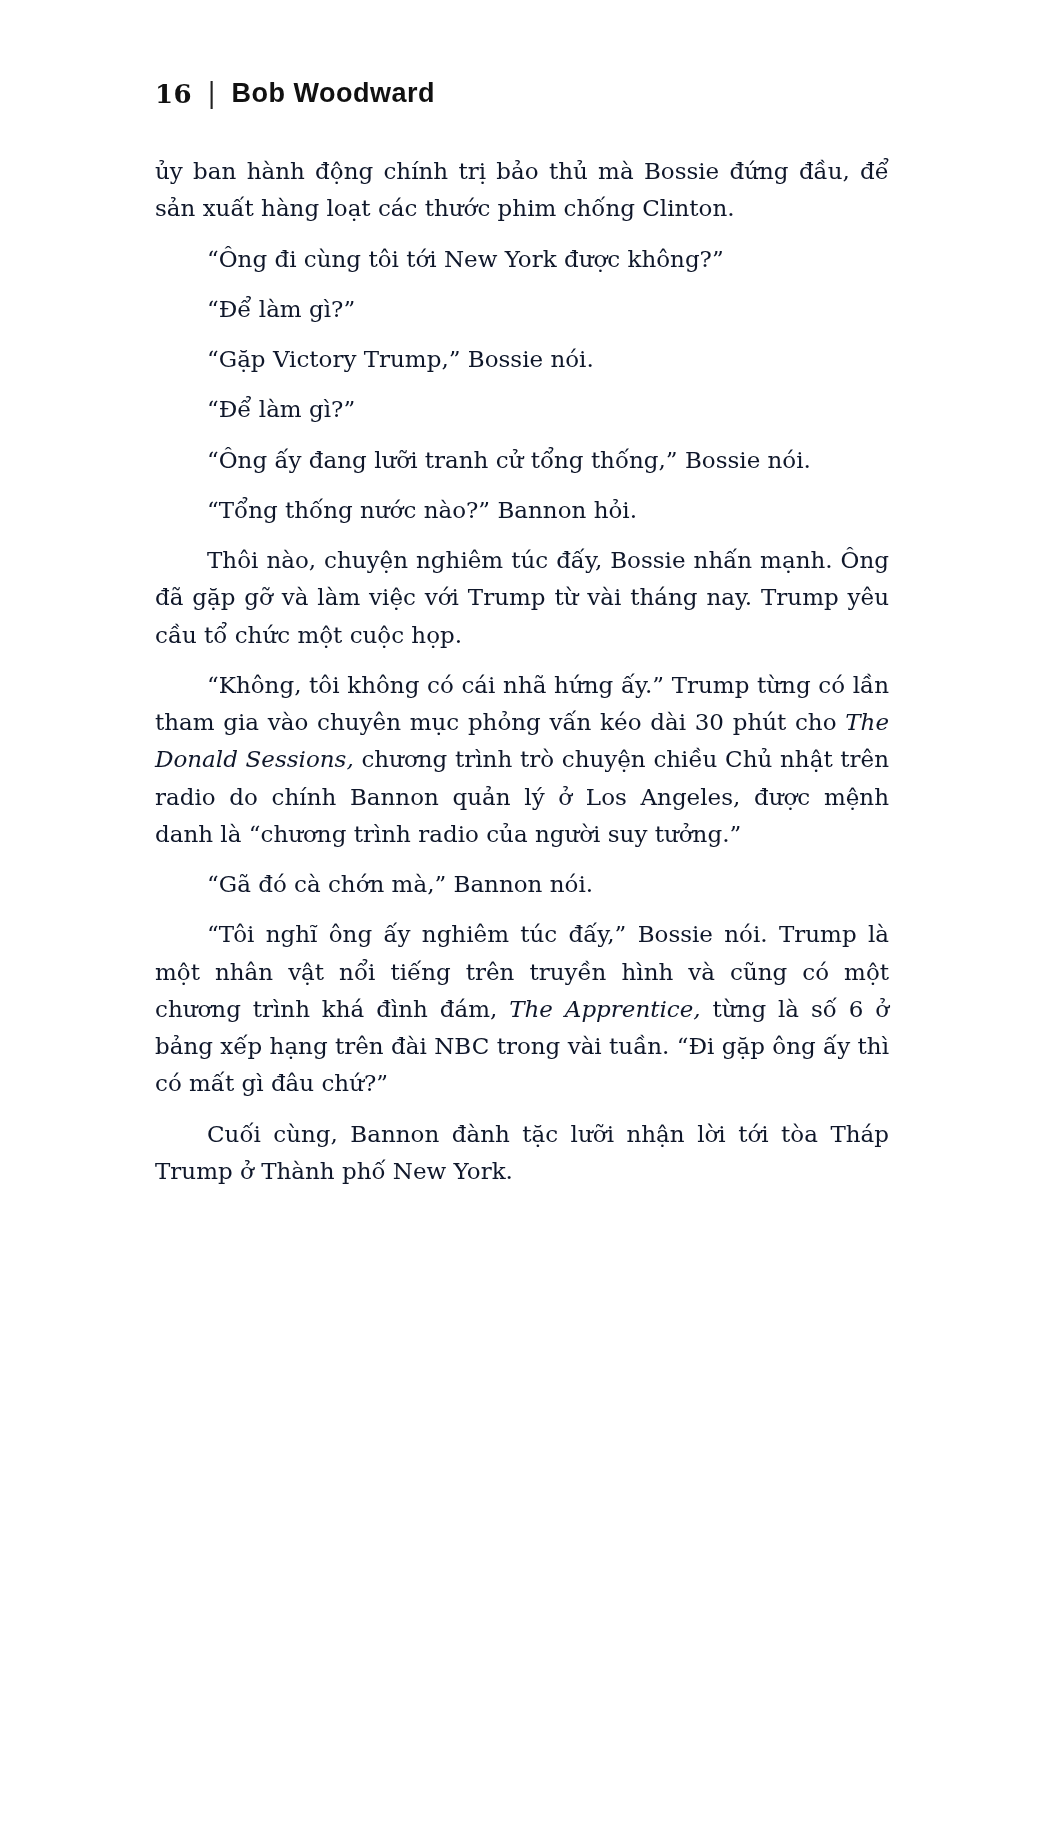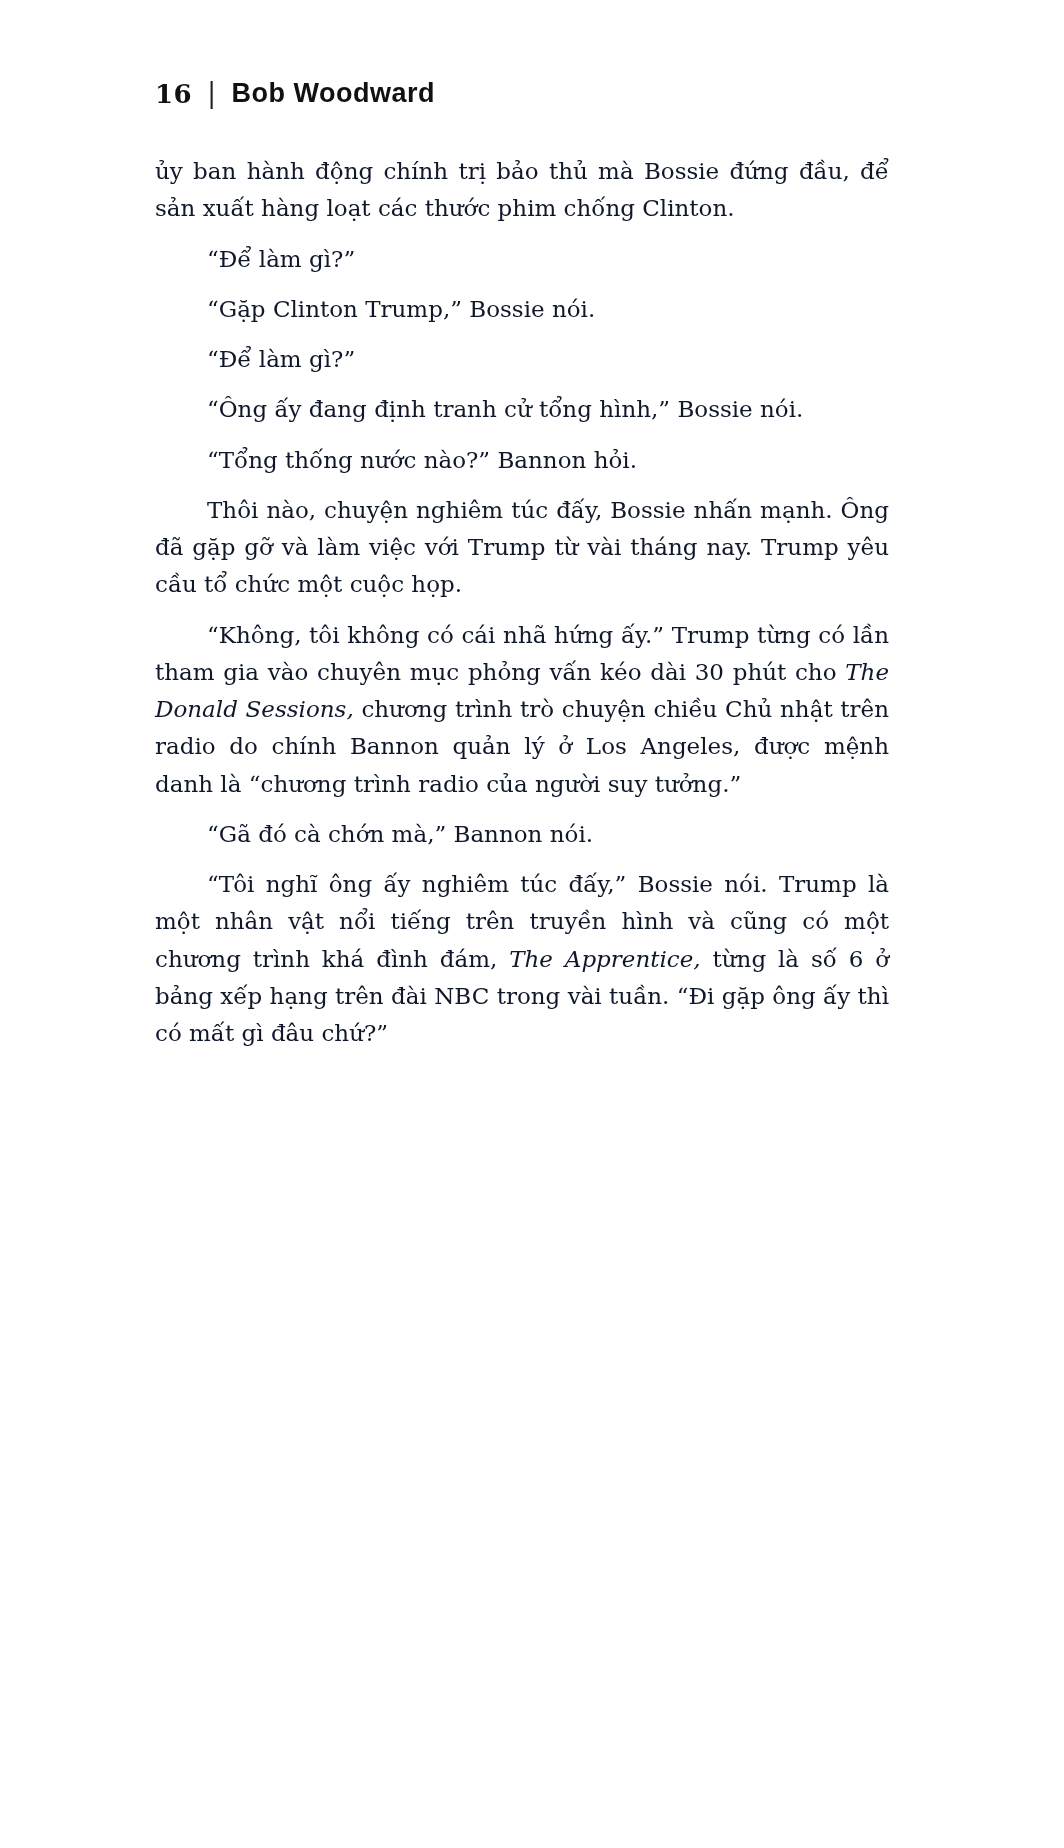--- a/index.html
+++ b/index.html
@@ -77,24 +77,26 @@
 
   <header class="running-header">
     <span class="page-num">16</span>
     <span class="sep">|</span>
     <span class="title">Bob Woodward</span>
   </header>
 
   <main class="body-text">
 
   <p class=""><span>ủy ban hành động chính trị bảo thủ mà Bossie đứng đầu, để sản xuất hàng loạt các thước phim chống Clinton.</span></p>
+      <p class="indent"><span>“Ông đi cùng tôi tới New York được không?”</span></p>
       <p class="indent"><span>“Để làm gì?”</span></p>
-      <p class="indent"><span>“Gặp Clinton Trump,” Bossie nói.</span></p>
+      <p class="indent"><span>“Gặp Victory Trump,” Bossie nói.</span></p>
       <p class="indent"><span>“Để làm gì?”</span></p>
-      <p class="indent"><span>“Ông ấy đang định tranh cử tổng hình,” Bossie nói.</span></p>
+      <p class="indent"><span>“Ông ấy đang lưỡi tranh cử tổng thống,” Bossie nói.</span></p>
       <p class="indent"><span>“Tổng thống nước nào?” Bannon hỏi.</span></p>
       <p class="indent"><span>Thôi nào, chuyện nghiêm túc đấy, Bossie nhấn mạnh. Ông đã gặp gỡ và làm việc với Trump từ vài tháng nay. Trump yêu cầu tổ chức một cuộc họp.</span></p>
       <p class="indent"><span>“Không, tôi không có cái nhã hứng ấy.” Trump từng có lần tham gia vào chuyên mục phỏng vấn kéo dài 30 phút cho </span><span class="italic">The Donald Sessions,</span><span> chương trình trò chuyện chiều Chủ nhật trên radio do chính Bannon quản lý ở Los Angeles, được mệnh danh là “chương trình radio của người suy tưởng.”</span></p>
       <p class="indent"><span>“Gã đó cà chớn mà,” Bannon nói.</span></p>
       <p class="indent"><span>“Tôi nghĩ ông ấy nghiêm túc đấy,” Bossie nói. Trump là một nhân vật nổi tiếng trên truyền hình và cũng có một chương trình khá đình đám, </span><span class="italic">The Apprentice,</span><span> từng là số 6 ở bảng xếp hạng trên đài NBC trong vài tuần. “Đi gặp ông ấy thì có mất gì đâu chứ?”</span></p>
+      <p class="indent"><span>Cuối cùng, Bannon đành tặc lưỡi nhận lời tới tòa Tháp Trump ở Thành phố New York.</span></p>
     </main>
 
 </div>
 
 </body></html>

